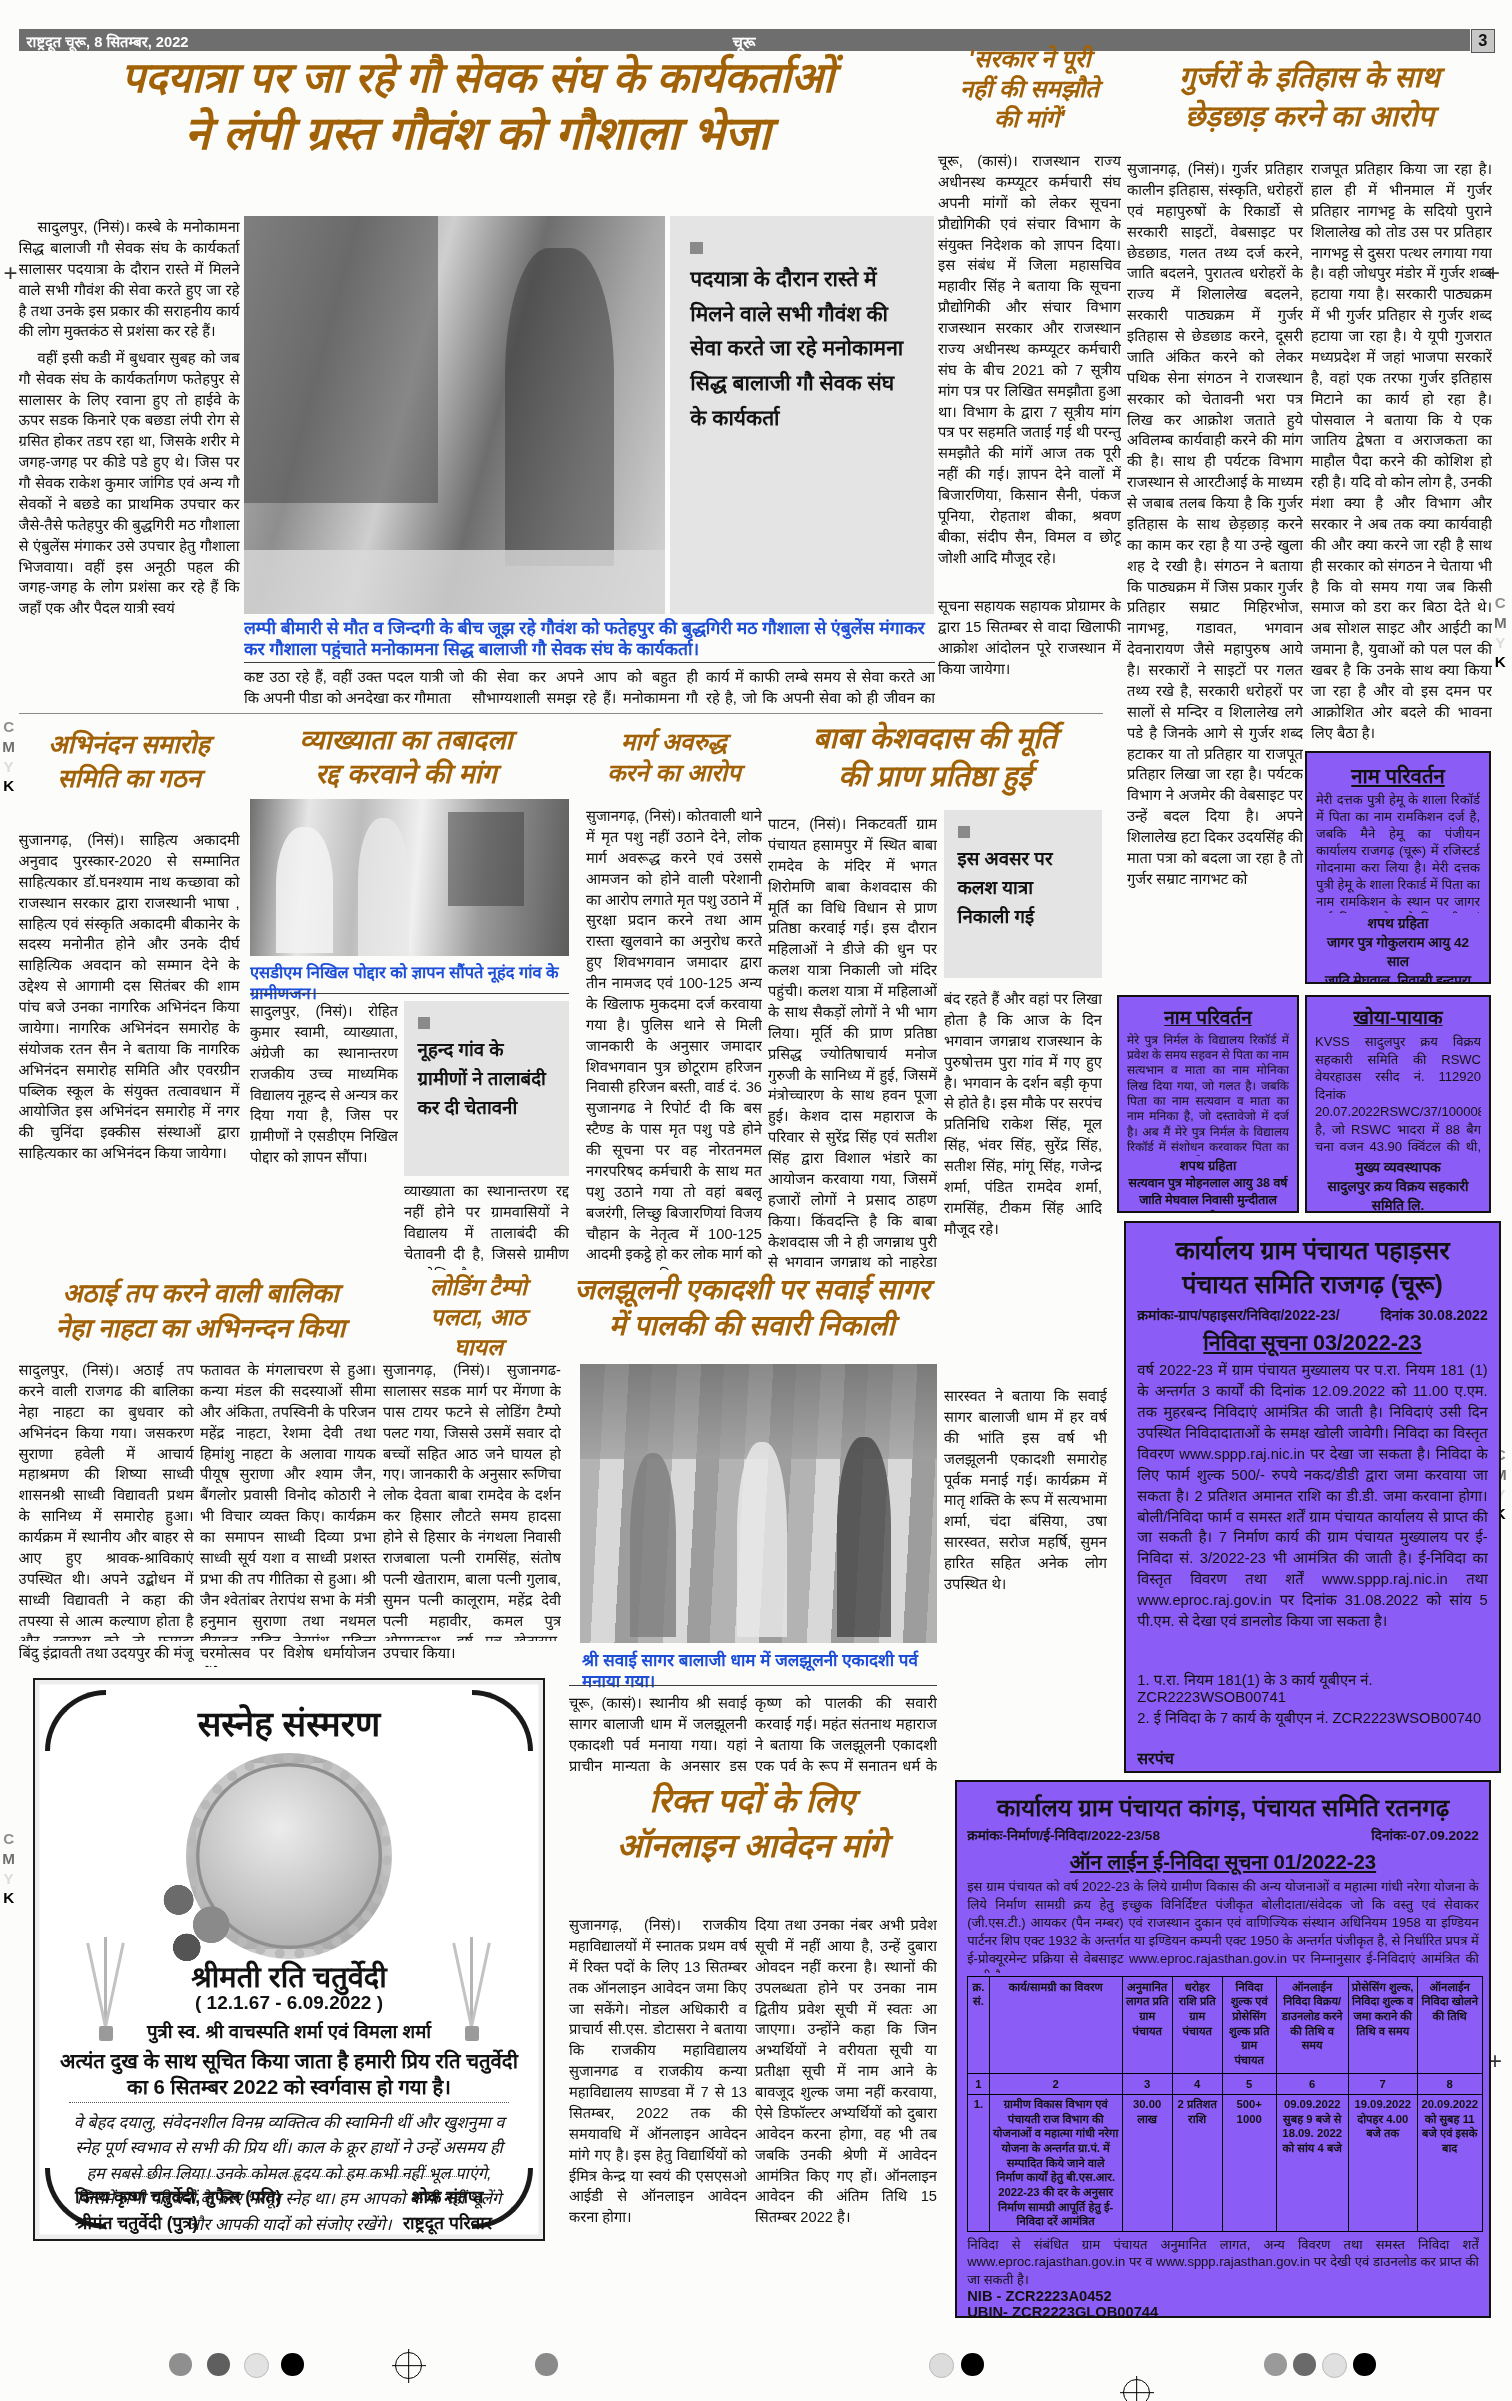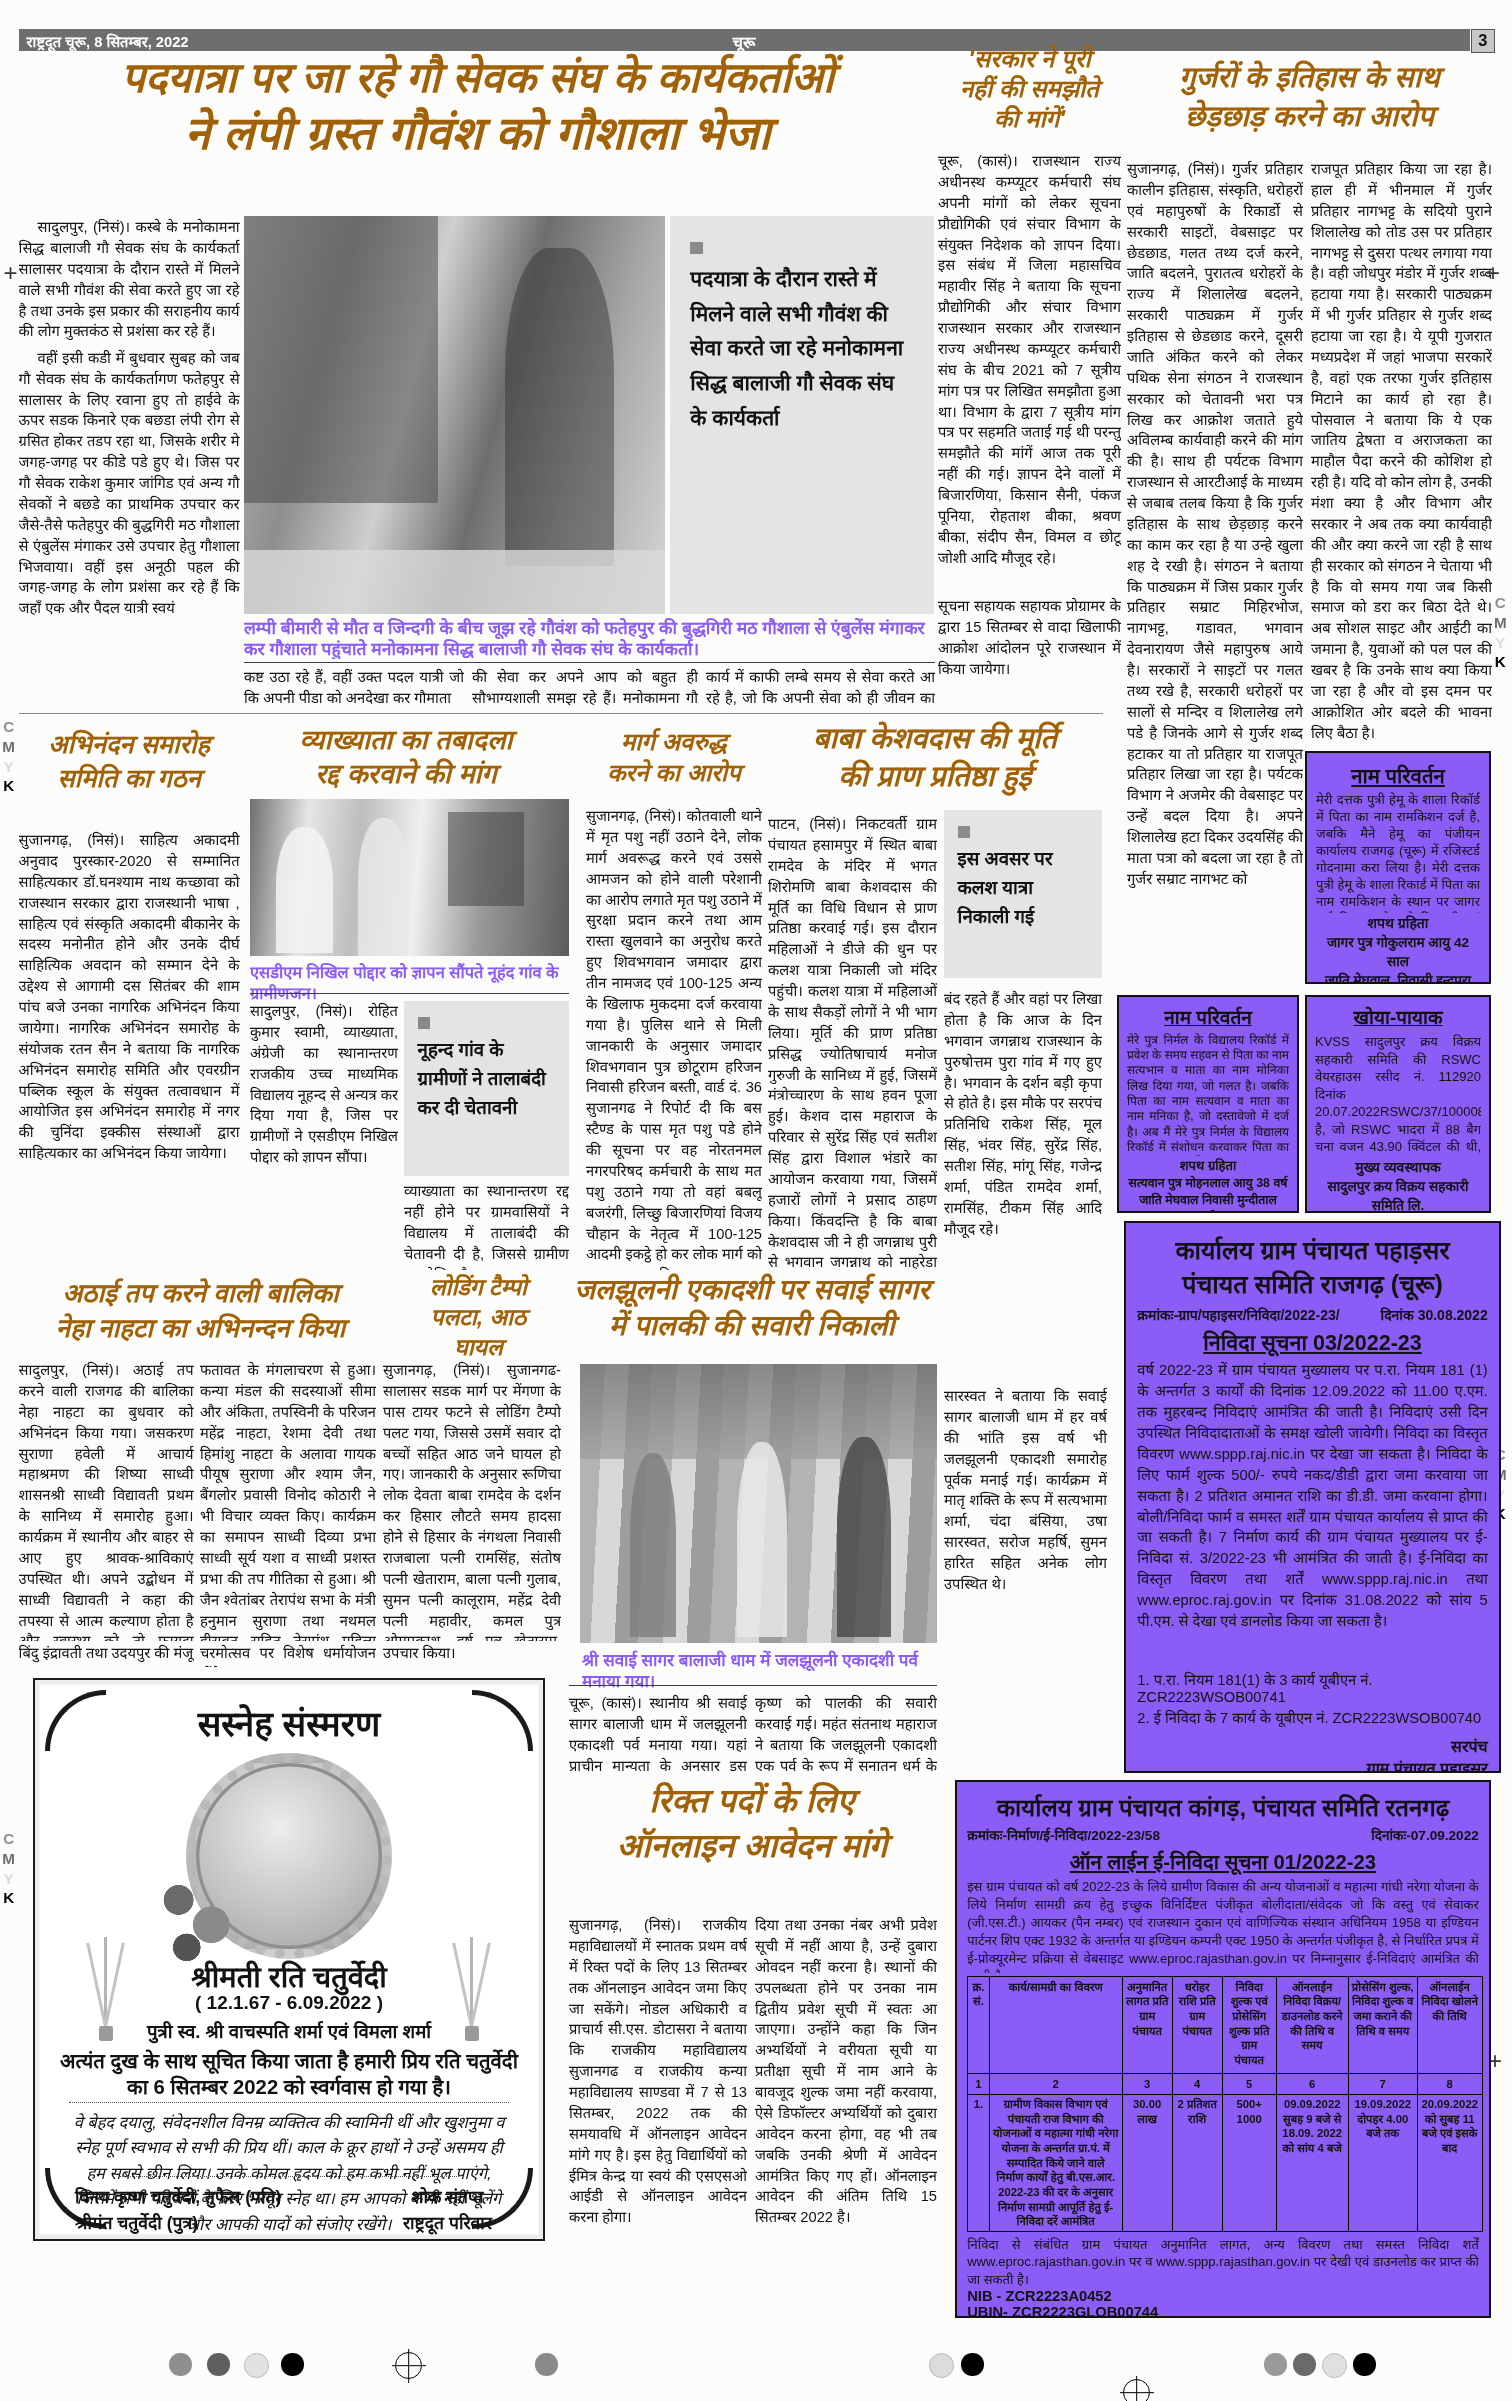--- a/index.html
+++ b/index.html
@@ -3,21 +3,21 @@
 <meta charset="utf-8">
 <style>
   html,body{margin:0;padding:0;background:#d9d9d9;}
   .page{position:relative;width:1512px;height:2401px;background:#fcfcfa;
         font-family:"Liberation Sans","DejaVu Sans",sans-serif;color:#121212;overflow:hidden;}
   .ab{position:absolute;}
   .bar{background:#6e6e6e;color:#fff;}
   .hl{font-weight:bold;text-align:center;color:#a16207;font-style:italic;}
   .bt{font-size:14.7px;line-height:1.42;text-align:justify;overflow:hidden;}
   .btp p{margin:0 0 5.6px 0;text-indent:19px;}
-  .cap{font-weight:bold;color:#8b5cf6;overflow:hidden;}
+  .cap{font-weight:bold;color:#1d4ed8;overflow:hidden;}
   .gray{background:#e4e4e4;}
   .bullet{display:inline-block;width:12.4px;height:12.4px;background:#8a8a8a;margin-right:9px;}
   .rule{background:#3c3c3c;height:1.1px;}
   .vbox{border:2.3px solid #111;background:#8b5cf6;overflow:hidden;}
   .photo{overflow:hidden;}
   .tc{text-align:center;}
   .obit{border:2.3px solid #1b1b1b;box-shadow:0 0 0 4.5px #ededed inset;background:#fff;overflow:hidden;}
   .fl{position:absolute;width:56px;height:56px;}
   .fl.tl{border-top:5.6px solid #1a1a1a;border-left:5.6px solid #1a1a1a;border-top-left-radius:100%;}
   .fl.tr{border-top:5.6px solid #1a1a1a;border-right:5.6px solid #1a1a1a;border-top-right-radius:100%;}
@@ -190,21 +190,21 @@
     <div class="tc" style="font-size:25px;font-weight:bold;">कार्यालय ग्राम पंचायत पहाड़सर</div>
     <div class="tc" style="font-size:25px;font-weight:bold;">पंचायत समिति राजगढ़ (चूरू)</div>
     <div style="margin-top:4.5px;overflow:hidden;">
       <span style="float:left;font-size:14px;font-weight:bold;">क्रमांकः-ग्राप/पहाइसर/निविदा/2022-23/</span>
       <span style="float:right;font-size:14px;font-weight:bold;">दिनांक 30.08.2022</span>
     </div>
     <div class="tc" style="font-size:21.5px;font-weight:bold;text-decoration:underline;margin-top:3.4px;">निविदा सूचना 03/2022-23</div>
     <div style="font-size:14.7px;line-height:1.42;text-align:justify;margin-top:4.5px;height:305px;overflow:hidden;">वर्ष 2022-23 में ग्राम पंचायत मुख्यालय पर प.रा. नियम 181 (1) के अन्तर्गत 3 कार्यों की दिनांक 12.09.2022 को 11.00 ए.एम. तक मुहरबन्द निविदाएं आमंत्रित की जाती है। निविदाएं उसी दिन उपस्थित निविदादाताओं के समक्ष खोली जावेगी। निविदा का विस्तृत विवरण www.sppp.raj.nic.in पर देखा जा सकता है। निविदा के लिए फार्म शुल्क 500/- रुपये नकद/डीडी द्वारा जमा करवाया जा सकता है। 2 प्रतिशत अमानत राशि का डी.डी. जमा करवाना होगा। बोली/निविदा फार्म व समस्त शर्तें ग्राम पंचायत कार्यालय से प्राप्त की जा सकती है। 7 निर्माण कार्य की ग्राम पंचायत मुख्यालय पर ई-निविदा सं. 3/2022-23 भी आमंत्रित की जाती है। ई-निविदा का विस्तृत विवरण तथा शर्तें www.sppp.raj.nic.in तथा www.eproc.raj.gov.in पर दिनांक 31.08.2022 को सांय 5 पी.एम. से देखा एवं डानलोड किया जा सकता है।</div>
     <div style="font-size:14.7px;margin-top:3.4px;">1. प.रा. नियम 181(1) के 3 कार्य यूबीएन नं. ZCR2223WSOB00741</div>
     <div style="font-size:14.7px;margin-top:2.3px;">2. ई निविदा के 7 कार्य के यूबीएन नं. ZCR2223WSOB00740</div>
-    <div style="text-align:right;font-size:16px;font-weight:bold;margin-top:8px;">सरपंच</div>
+    <div style="font-size:16px;font-weight:bold;margin-top:20px;">सरपंच</div>
     <div style="text-align:right;font-size:16px;font-weight:bold;">ग्राम पंचायत पहाड़सर</div>
 
   </div>
 
   <div class="ab hl" style="left:18.6px;top:1276px;width:364px;font-size:26px;line-height:1.35;">
     <div>अठाई तप करने वाली बालिका</div>
     <div>नेहा नाहटा का अभिनन्दन किया</div>
   </div>
   <div class="ab hl" style="left:395px;top:1273px;width:167px;font-size:23px;line-height:1.3;">
     <div>लोडिंग टैम्पो</div>

